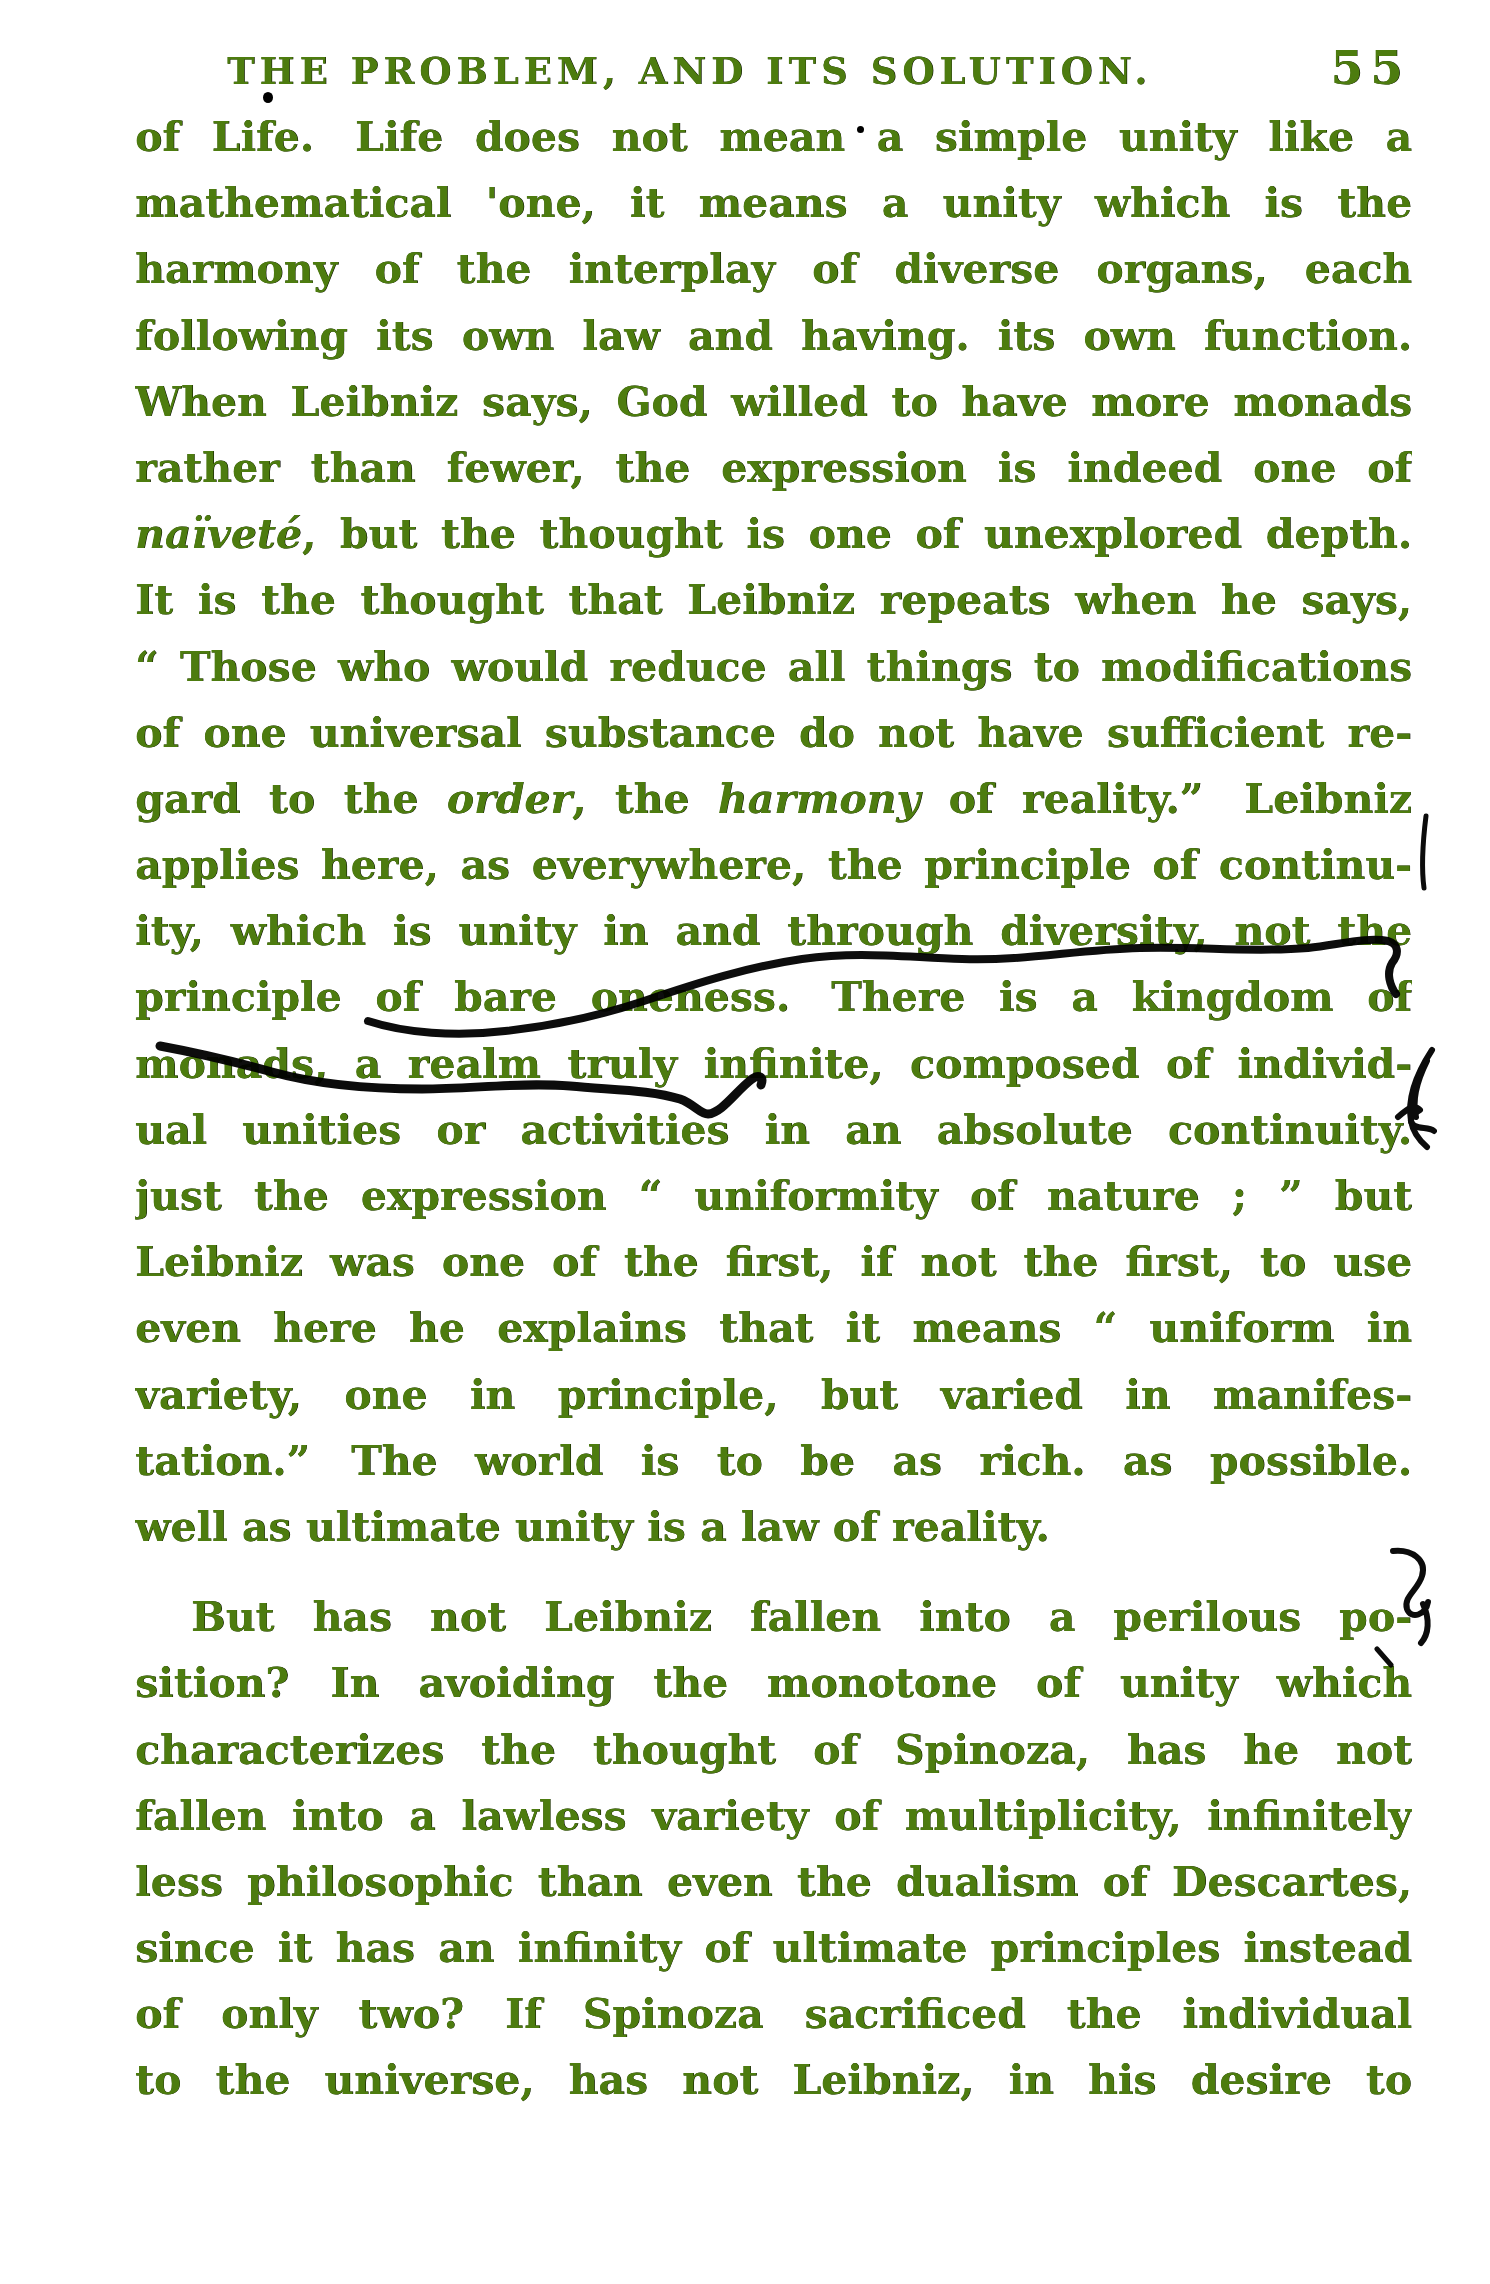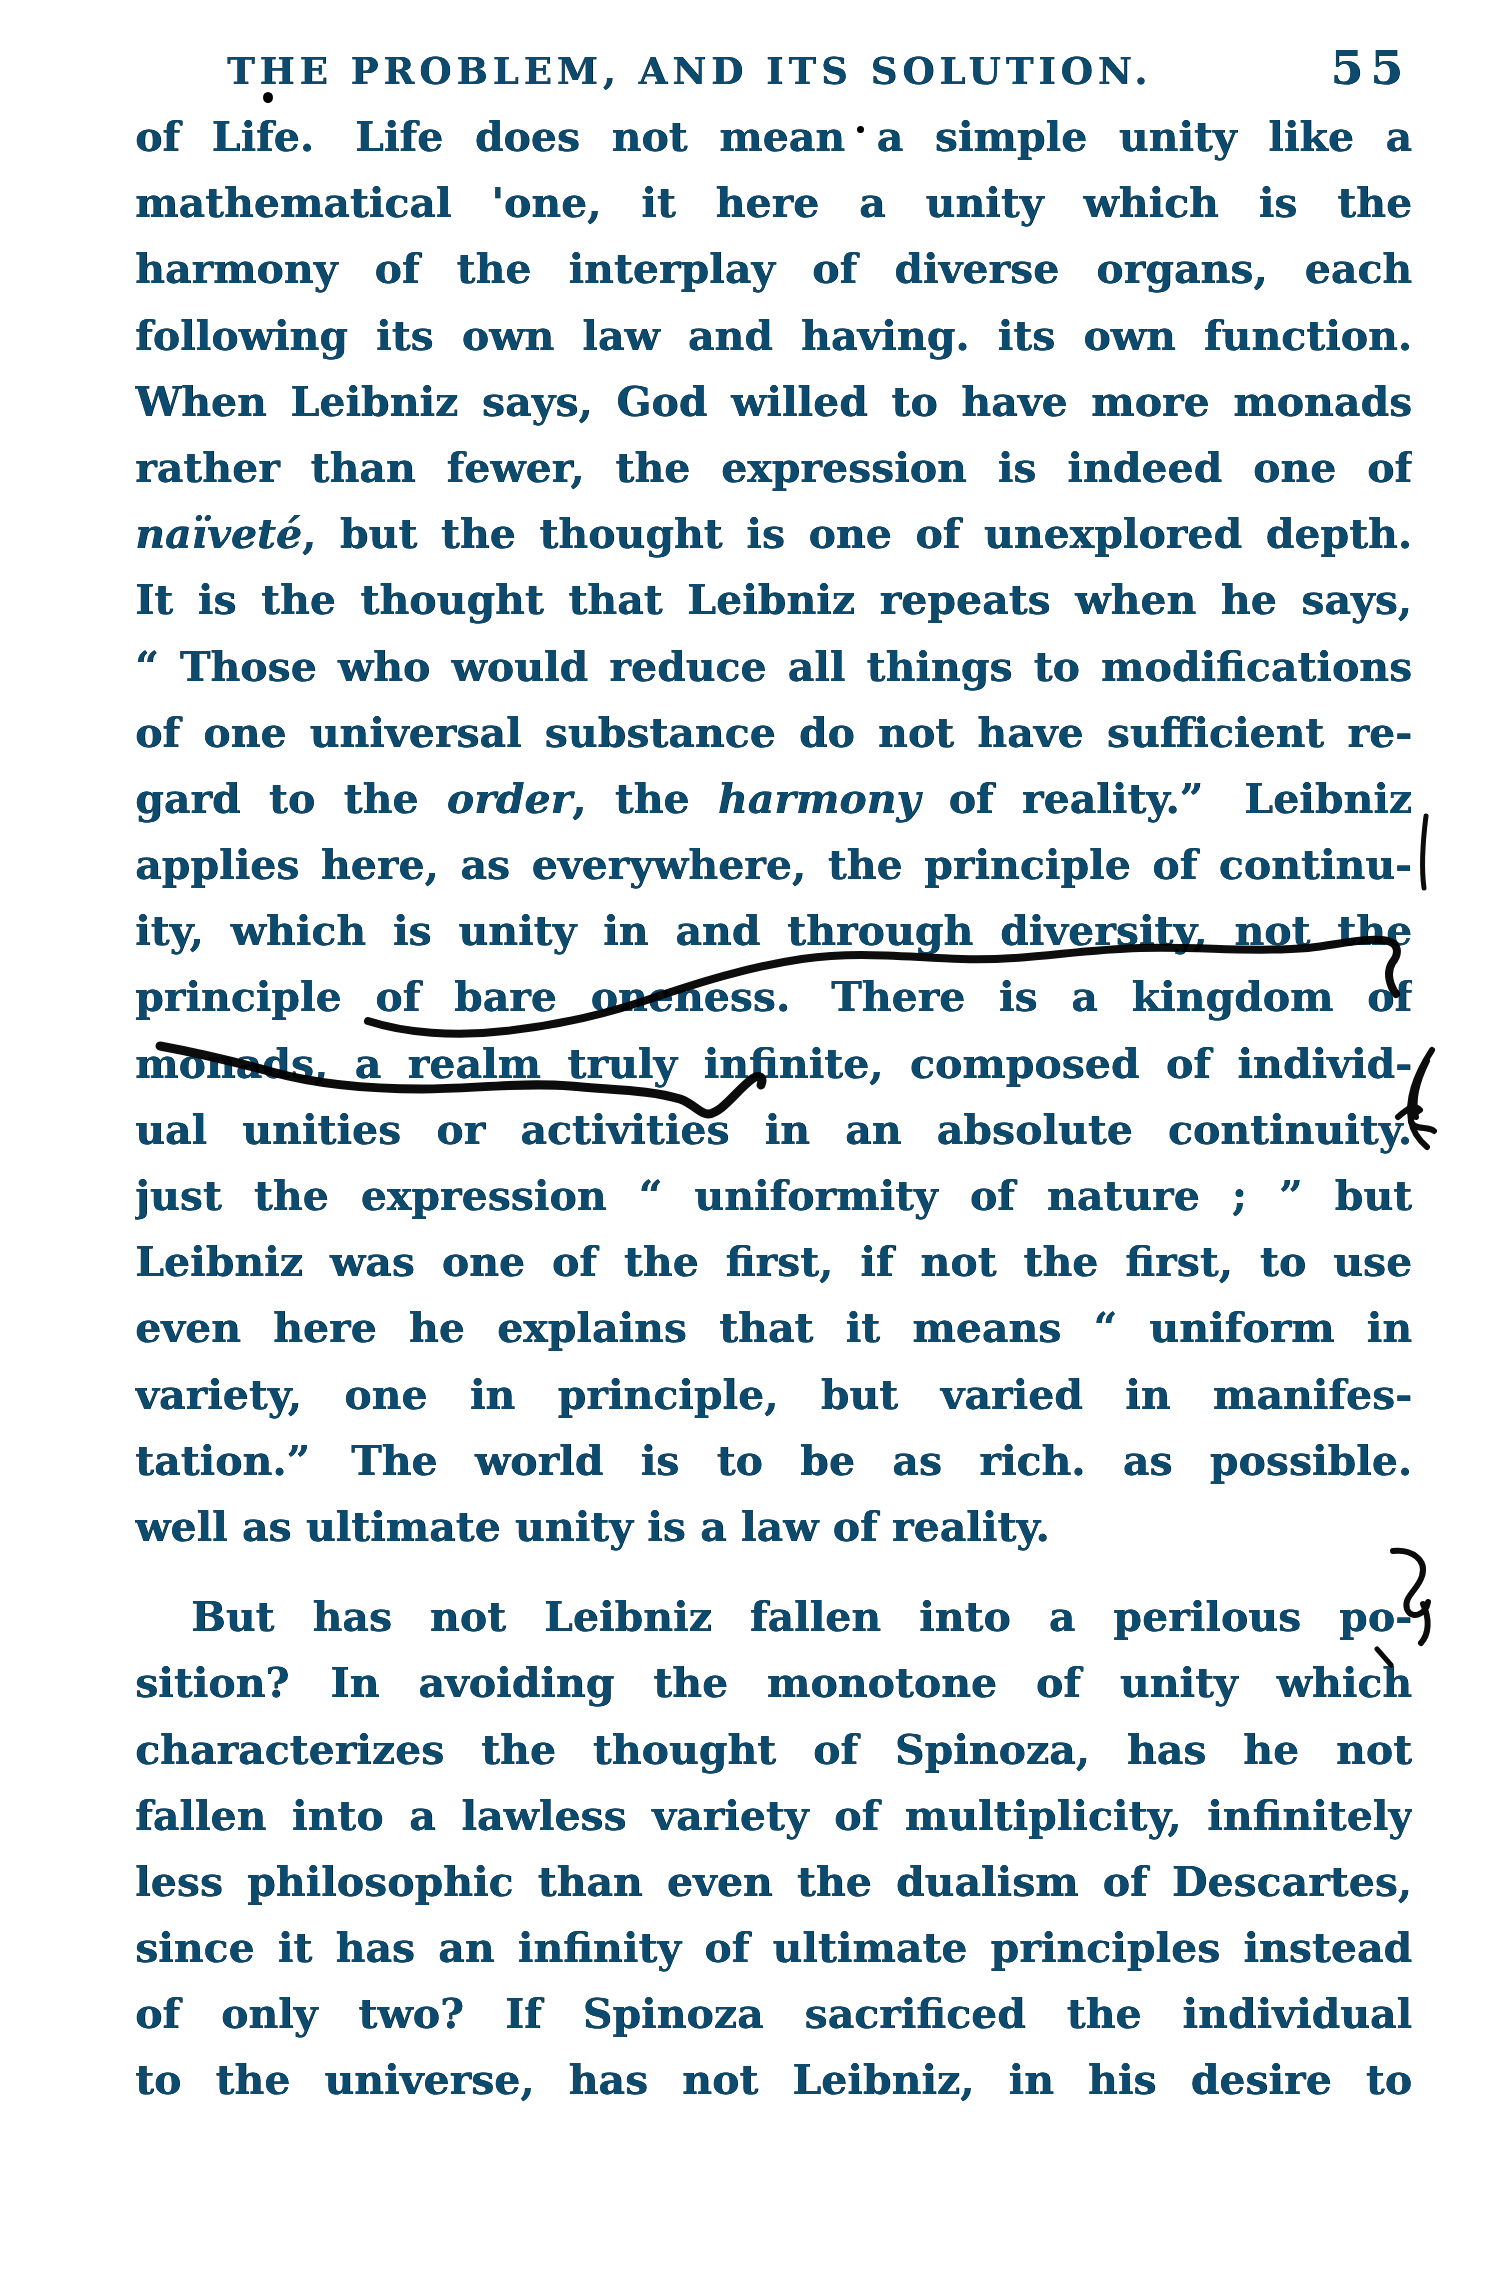--- a/index.html
+++ b/index.html
@@ -1,20 +1,20 @@
 <!DOCTYPE html>
 <html><head>
 <meta charset="utf-8">
 <style>
   html,body{margin:0;padding:0;background:#ffffff;}
   .page{
     position:relative;
     width:1490px;height:2284px;
     background:#ffffff;
-    color:#0c4a6e;
+    color:#4d7c0f;
     font-family:"DejaVu Serif","Liberation Serif",serif;
     overflow:hidden;
   }
   .running-header{
     position:absolute;left:135px;top:40px;width:1277px;
     display:flex;align-items:baseline;
   }
   .header-title{
     font-size:37px;font-weight:700;letter-spacing:5px;
     margin-left:92px;white-space:nowrap;
@@ -51,21 +51,21 @@
   <div class="running-header">
     <div class="header-title">THE PROBLEM, AND ITS SOLUTION.</div>
     <div class="header-num">55</div>
   </div>
 
   <div class="ink-dot" style="left:263px;top:92px;width:10px;height:11px;"></div>
   <div class="ink-dot" style="left:857px;top:126px;width:7px;height:7px;"></div>
 
   <div class="body-text" id="body-text">
       <div class="line"><span>of Life. Life does not mean a simple unity like a</span></div>
-      <div class="line"><span>mathematical 'one, it here a unity which is the</span></div>
+      <div class="line"><span>mathematical 'one, it means a unity which is the</span></div>
       <div class="line"><span>harmony of the interplay of diverse organs, each</span></div>
       <div class="line"><span>following its own law and having. its own function.</span></div>
       <div class="line"><span>When Leibniz says, God willed to have more monads</span></div>
       <div class="line"><span>rather than fewer, the expression is indeed one of</span></div>
       <div class="line"><span class="it">naïveté</span><span>, but the thought is one of unexplored depth.</span></div>
       <div class="line"><span>It is the thought that Leibniz repeats when he says,</span></div>
       <div class="line"><span>“ Those who would reduce all things to modifications</span></div>
       <div class="line"><span>of one universal substance do not have sufficient re-</span></div>
       <div class="line"><span>gard to the </span><span class="it">order</span><span>, the </span><span class="it">harmony</span><span> of reality.” Leibniz</span></div>
       <div class="line"><span>applies here, as everywhere, the principle of continu-</span></div>

